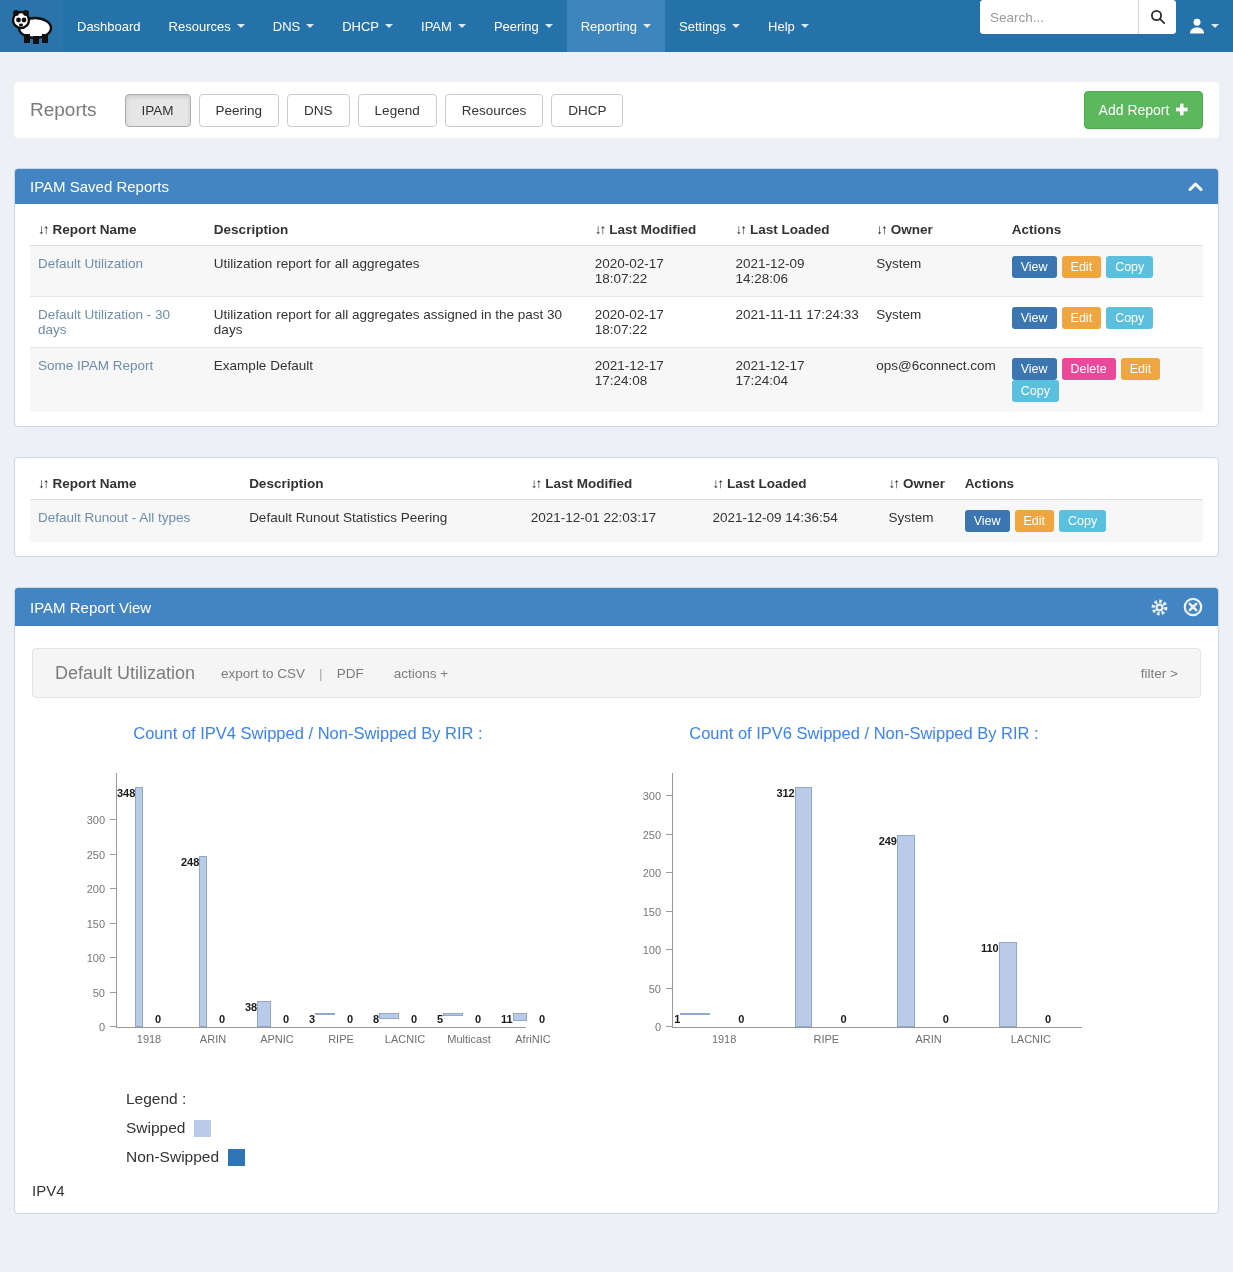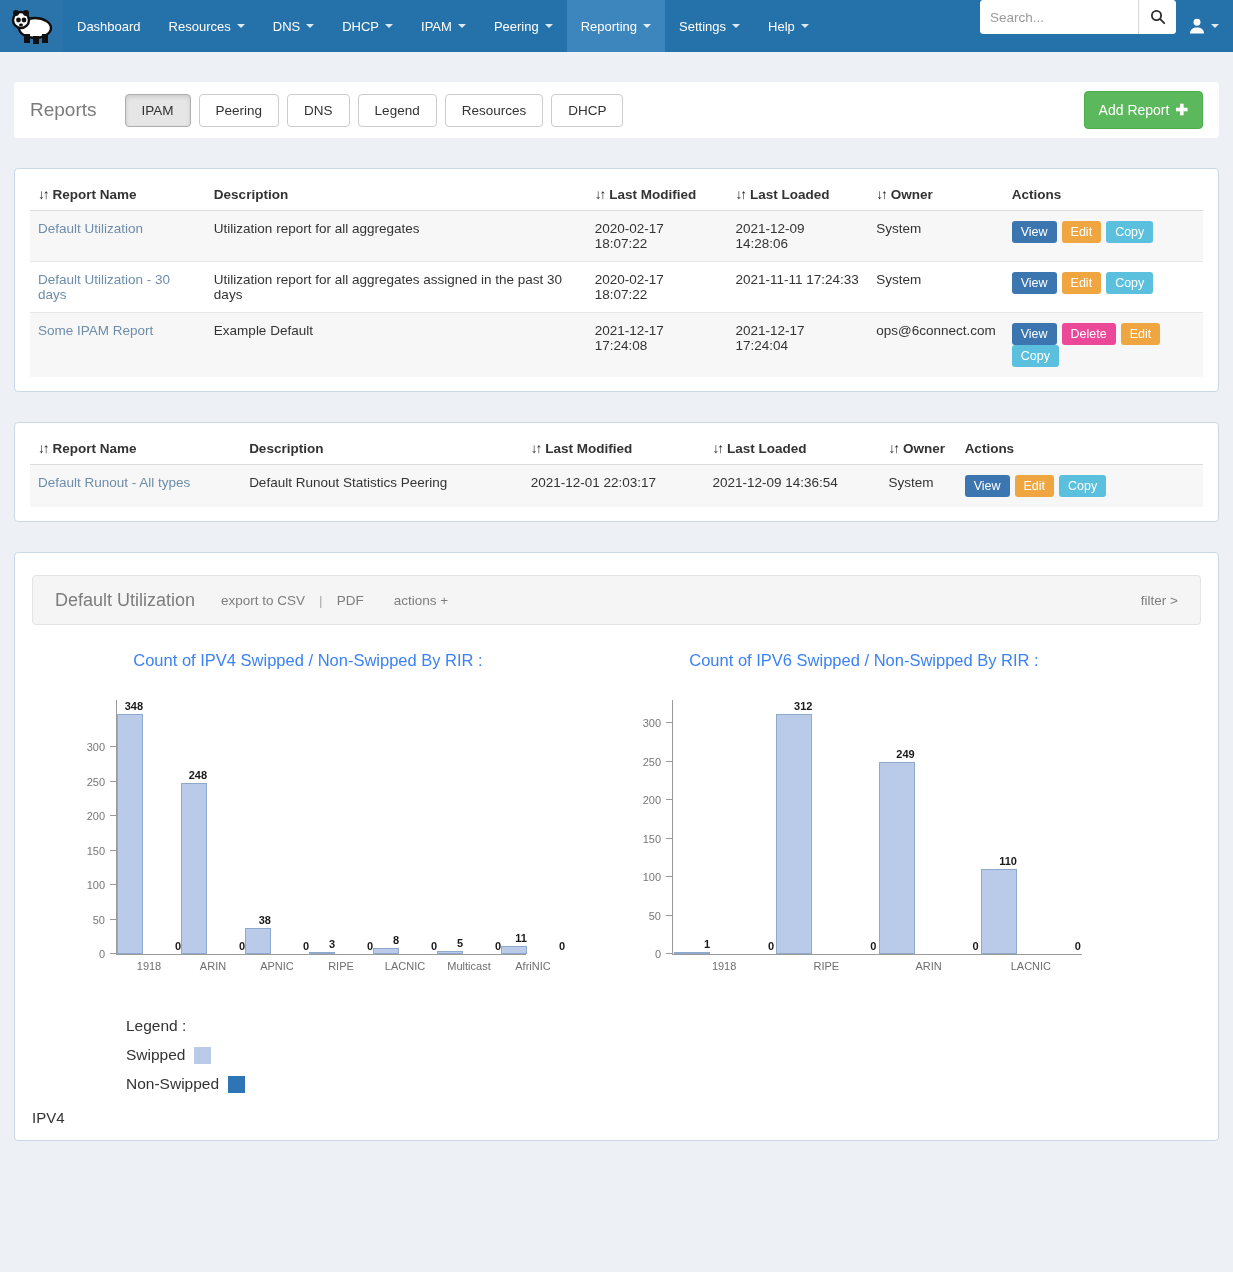--- a/index.html
+++ b/index.html
@@ -76,21 +76,21 @@
   .charts { display:flex; gap:56px; padding:26px 0 0 28px; }
   .chart { width:500px; }
   .chart-title { text-align:center; font-size:16.5px; color:#3b82f6; margin-bottom:30px; }
   .plot { position:relative; margin-left:58px; width:410px; height:255px;
     border-left:1px solid #9a9a9a; border-bottom:1px solid #9a9a9a;
     display:flex; align-items:flex-end; justify-content:space-around; }
   .ytick-line { position:absolute; left:-7px; width:7px; height:1px; background:#9a9a9a; }
   .ytick-lbl { position:absolute; left:-48px; width:36px; text-align:right;
     font-size:11px; color:#777; transform:translateY(50%); }
   .bar-group { position:relative; display:flex; align-items:flex-end; height:100%; gap:12px; }
-  .bar-col { display:flex; flex-direction:column; justify-content:flex-end; align-items:flex-end; width:26px; }
+  .bar-col { display:flex; justify-content:flex-end; align-items:flex-start; width:26px; }
   .chart.wide .bar-col { width:36px; }
   .chart.wide .bar-group { gap:28px; }
   .bar-val { font-size:11px; font-weight:bold; color:#1a1a1a; margin-bottom:2px; }
   .bar { width:100%; }
   .cat-lbl { position:absolute; top:100%; left:50%; transform:translateX(-50%);
     margin-top:6px; font-size:11px; color:#6f6f6f; white-space:nowrap; }
 
   
   .legend-block { margin:62px 0 0 96px; font-size:15.5px; color:#333; }
   .legend-row { display:flex; align-items:center; margin-bottom:11px; }
@@ -178,20 +178,28 @@
 
   <div class="reports-bar">
     <span class="reports-title">Reports</span>
     <span id="report-tabs"><button class="tab-btn active">IPAM</button><button class="tab-btn">Peering</button><button class="tab-btn">DNS</button><button class="tab-btn">Legend</button><button class="tab-btn">Resources</button><button class="tab-btn">DHCP</button></span>
     <button class="add-btn">
       <span>Add Report</span><b>✚</b>
     </button>
   </div>
 
   <section class="panel">
+    <div class="panel-header">
+      <span>IPAM Saved Reports</span>
+      <span class="hdr-icons">
+        <svg width="15" height="11" viewBox="0 0 15 11">
+          <path d="M2 8.5 L7.5 3 L13 8.5" fill="none" stroke="#fff" stroke-width="3" stroke-linecap="round" stroke-linejoin="round"></path>
+        </svg>
+      </span>
+    </div>
     <div class="panel-body">
       <table class="rpt tbl-ipam">
         <thead>
             <tr id="ipam-thead">
               <th><span class="sort-ic">↓↑</span>Report Name</th>
               <th>Description</th>
               <th><span class="sort-ic">↓↑</span>Last Modified</th>
               <th><span class="sort-ic">↓↑</span>Last Loaded</th>
               <th><span class="sort-ic">↓↑</span>Owner</th>
               <th>Actions</th>
@@ -248,20 +256,34 @@
               <td>2021-12-09 14:36:54</td>
               <td>System</td>
               <td><button class="act-btn" style="background: rgb(59, 118, 176);">View</button><button class="act-btn" style="background: rgb(239, 166, 64);">Edit</button><button class="act-btn" style="background: rgb(91, 192, 222);">Copy</button></td>
             </tr>
           </tbody>
       </table>
     </div>
   </section>
 
   <section class="panel">
+    <div class="panel-header">
+      <span>IPAM Report View</span>
+      <span class="hdr-icons">
+        <svg width="19" height="19" viewBox="0 0 19 19">
+          <circle cx="9.5" cy="9.5" r="6.2" fill="none" stroke="#eaf2f9" stroke-width="3.4" stroke-dasharray="2.6 2.1"></circle>
+          <circle cx="9.5" cy="9.5" r="4" fill="#eaf2f9"></circle>
+          <circle cx="9.5" cy="9.5" r="1.8" fill="#4385c2"></circle>
+        </svg>
+        <svg width="20" height="20" viewBox="0 0 20 20">
+          <circle cx="10" cy="10" r="8.2" fill="none" stroke="#eaf2f9" stroke-width="2.2"></circle>
+          <path d="M6.8 6.8 L13.2 13.2 M13.2 6.8 L6.8 13.2" stroke="#eaf2f9" stroke-width="2.6" stroke-linecap="round"></path>
+        </svg>
+      </span>
+    </div>
     <div class="panel-body">
 
       <div class="rv-toolbar">
         <span class="rv-report-name">Default Utilization</span>
         <span class="rv-tool">export to CSV</span>
         <span class="rv-sep">|</span>
         <span class="rv-tool">PDF</span>
         <span class="rv-tool" style="margin-left:16px">actions +</span>
         <span class="rv-filter">filter &gt;</span>
       </div>

